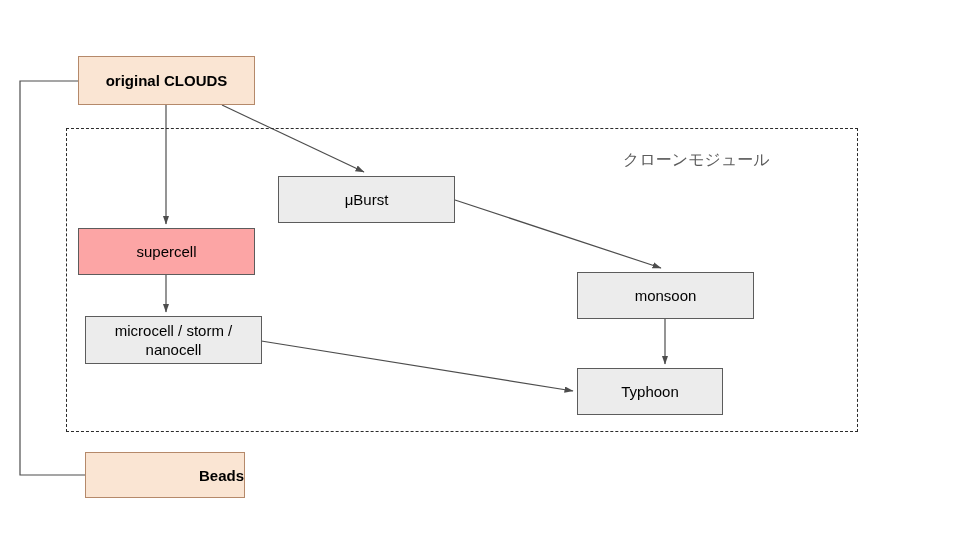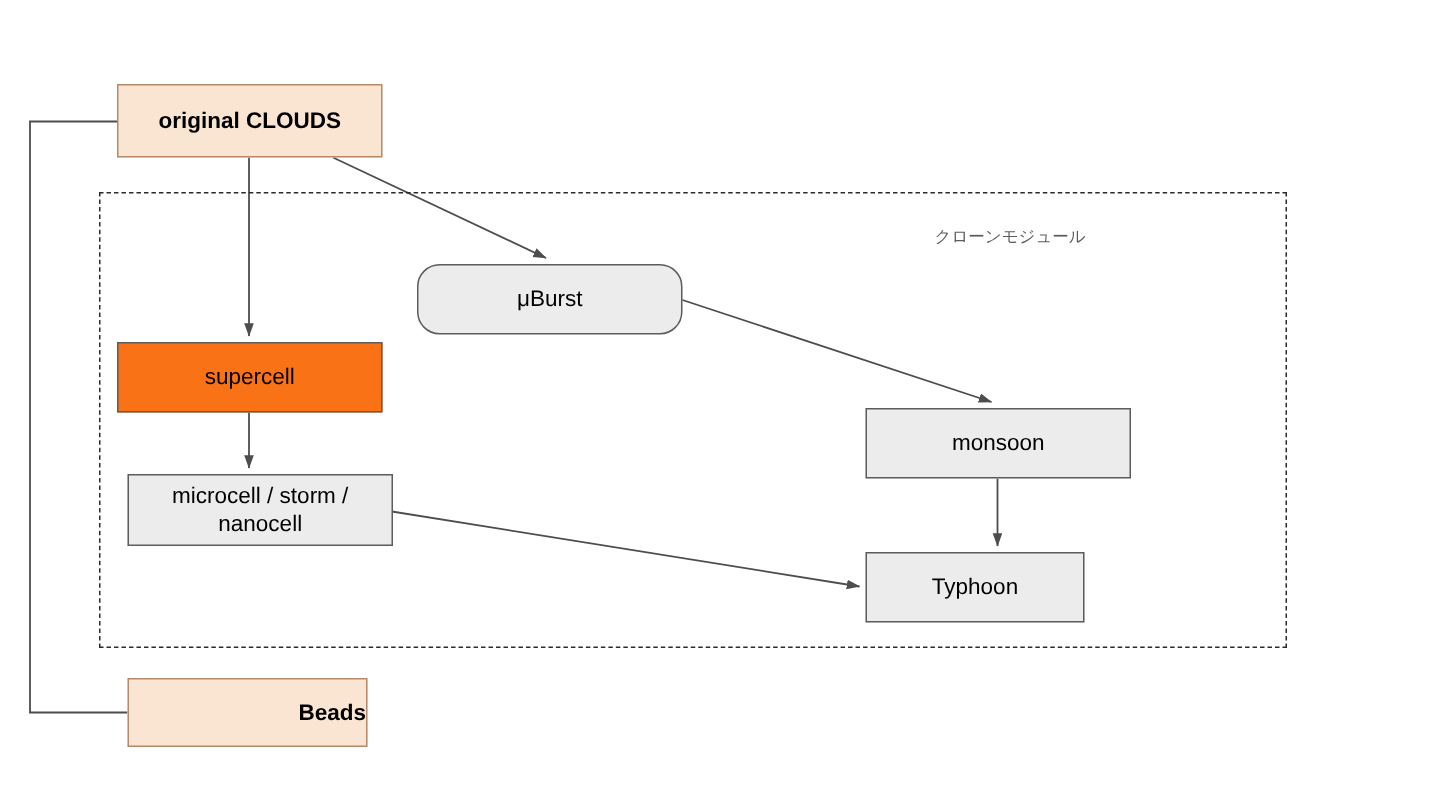--- a/index.html
+++ b/index.html
@@ -48,21 +48,21 @@
     border-color: #5c5c5c;
   }
   .group-box {
     position: absolute;
     box-sizing: border-box;
     border: 1px dashed #2b2b2b;
     background: transparent;
   }
   .group-label {
     position: absolute;
-    font-size: 11px;
+    font-size: 16px;
     color: #5c5c5c;
     white-space: nowrap;
   }
 </style>
 </head>
 <body>
 
 <div id="canvas">
 
   <svg id="edge-layer" viewBox="0 0 960 540">
@@ -82,25 +82,25 @@
       </g>
   </svg>
 
   <div class="group-box" style="left: 66px; top: 128px; width: 792px; height: 304px; border-color: rgb(43, 43, 43);"></div>
   <div class="group-label" style="left: 623px; top: 150px;">クローンモジュール</div>
 
   <div class="node fill-peach" style="left: 78px; top: 56px; width: 177px; height: 49px; background: rgb(250, 229, 211); border-color: rgb(181, 137, 106);">
     <span>original CLOUDS</span>
   </div>
 
-  <div class="node fill-grey" style="left: 278px; top: 176px; width: 177px; height: 47px; background: rgb(236, 236, 236); border-color: rgb(92, 92, 92); border-radius: 15px;">
+  <div class="node fill-grey" style="left: 278px; top: 176px; width: 177px; height: 47px; background: rgb(236, 236, 236); border-color: rgb(92, 92, 92);">
     <span>μBurst</span>
   </div>
 
-  <div class="node fill-grey" style="left: 78px; top: 228px; width: 177px; height: 47px; background: #f97316; border-color: rgb(92, 92, 92);">
+  <div class="node fill-grey" style="left: 78px; top: 228px; width: 177px; height: 47px; background: #fca5a5; border-color: rgb(92, 92, 92);">
     <span>supercell</span>
   </div>
 
   <div class="node fill-grey" style="left: 85px; top: 316px; width: 177px; height: 48px; background: rgb(236, 236, 236); border-color: rgb(92, 92, 92);">
     <span>microcell / storm /
 nanocell</span>
   </div>
 
   <div class="node fill-grey" style="left: 577px; top: 272px; width: 177px; height: 47px; background: rgb(236, 236, 236); border-color: rgb(92, 92, 92); text-align: center;">
     <span>monsoon</span>

